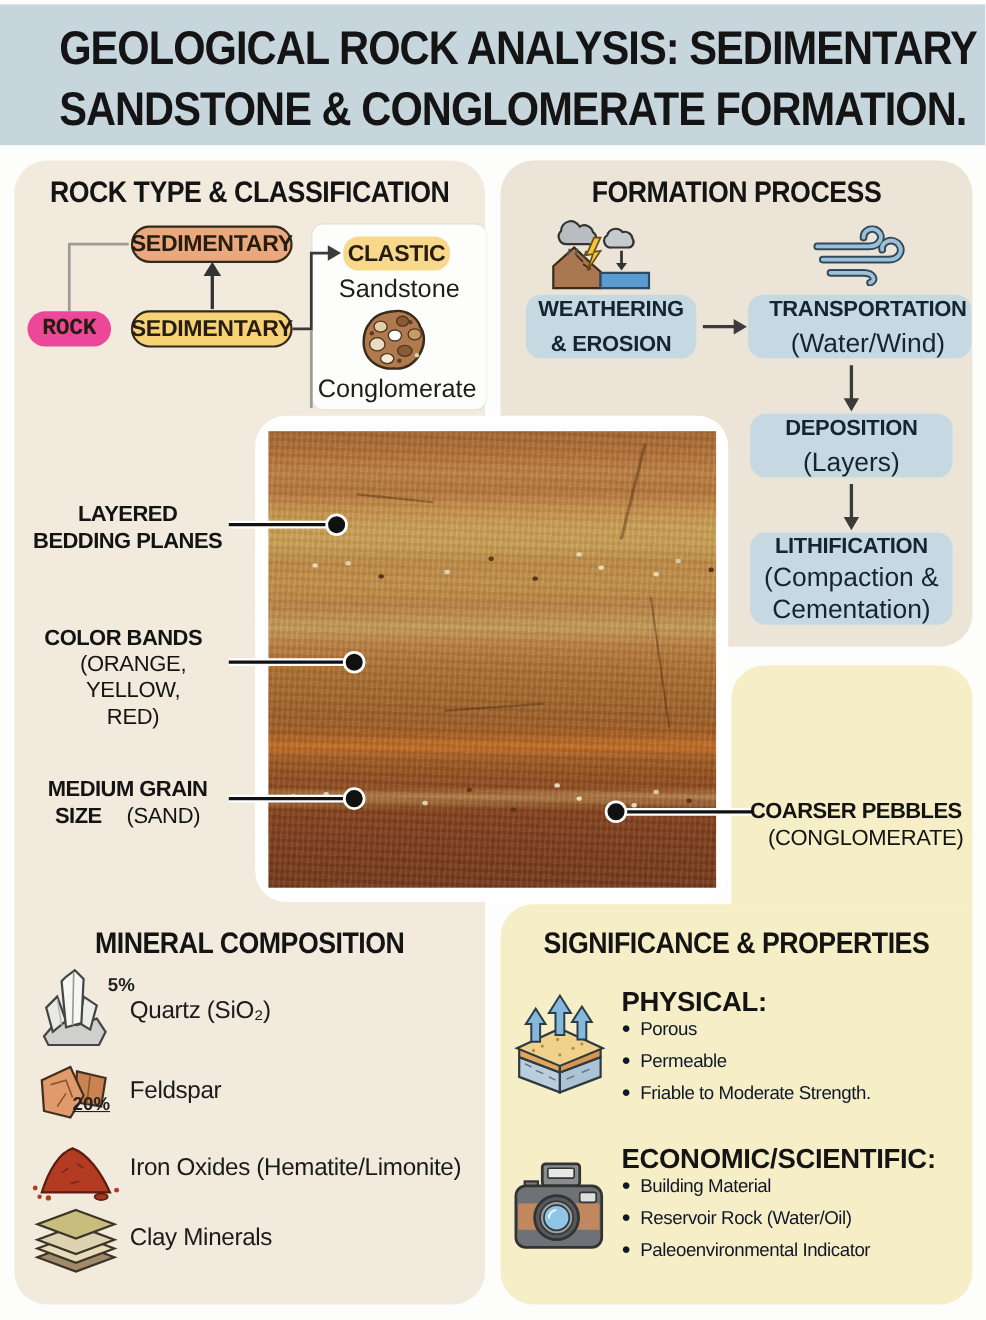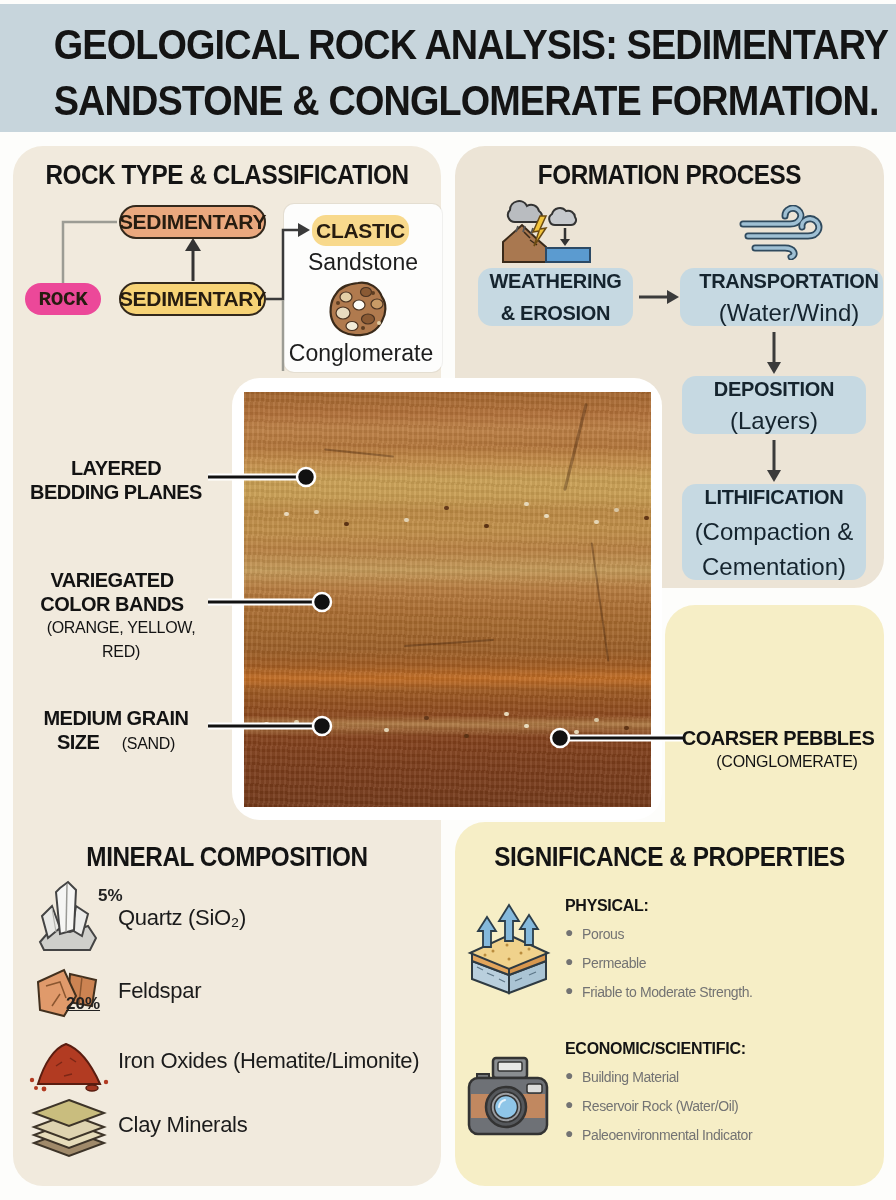--- a/index.html
+++ b/index.html
@@ -54,29 +54,29 @@
         #b07c46 80%, #84421c 83%, #7c3d1b 90%, #74391a 100%);}
   .crack{position:absolute;background:rgba(58,28,8,0.35);border-radius:2px;}
   .specks{position:absolute;width:5px;height:4px;border-radius:2px;background:#e8d9bd;
     box-shadow:120px 6px #e2d2b4, 260px 2px #e8dcc0, 330px -4px #d8c6a4, 60px 10px #5a3214,
                200px 12px #5a3214, 310px 8px #e5d6b6, 30px -2px #e0ceab, 160px -6px #63381a,
                240px -10px #e6d8ba, 360px 4px #5f3415;}
 
   
   .callout{position:absolute;text-align:center;line-height:24px;color:#131313;}
   .callout .b{font-weight:800;font-size:20px;letter-spacing:-0.5px;}
-  .callout .r{font-weight:400;font-size:16px;letter-spacing:-0.3px;margin-left:18px;}
+  .callout .r{font-weight:400;font-size:20px;letter-spacing:-0.3px;margin-left:18px;}
 
   
   .min-label{position:absolute;font-size:22px;letter-spacing:-0.3px;color:#1b1b1b;white-space:nowrap;}
   .pct{position:absolute;font-size:17px;font-weight:800;color:#222;}
 
   
-  .sig-title{position:absolute;font-size:16px;font-weight:800;letter-spacing:-0.3px;color:#141414;}
-  .bullet{position:absolute;font-size:14px;letter-spacing:-0.4px;color:#737373;white-space:nowrap;}
+  .sig-title{position:absolute;font-size:25px;font-weight:800;letter-spacing:-0.3px;color:#141414;}
+  .bullet{position:absolute;font-size:17px;letter-spacing:-0.4px;color:#0f172a;white-space:nowrap;}
   .bullet::before{content:"●";font-size:14px;margin-right:9px;position:relative;top:-2px;}
 
   svg{display:block;}
   .overlay{left:0;top:0;pointer-events:none;}
 </style>
 </head>
 <body>
 
 <div id="canvas">
 
@@ -166,21 +166,21 @@
     <div class="b">&amp; EROSION</div>
   </div>
   <div class="procbox" style="left:680px;top:268px;width:188px;height:58px;padding-left:15px;">
     <div class="b">TRANSPORTATION</div>
     <div class="r">(Water/Wind)</div>
   </div>
   <div class="procbox" style="left:682px;top:376px;width:184px;height:58px;">
     <div class="b">DEPOSITION</div>
     <div class="r">(Layers)</div>
   </div>
-  <div class="procbox" style="left:682px;top:484px;width:184px;height:96px;">
+  <div class="procbox" style="left:682px;top:484px;width:184px;height:84px;">
     <div class="b">LITHIFICATION</div>
     <div class="r">(Compaction &amp;</div>
     <div class="r">Cementation)</div>
   </div>
 
   <svg class="abs overlay" width="896" height="1200">
     <line x1="639" y1="297" x2="668" y2="297" stroke="#3b3b3b" stroke-width="3"></line>
     <polygon points="667,290 667,304 679,297" fill="#3b3b3b"></polygon>
     <line x1="774" y1="332" x2="774" y2="363" stroke="#3b3b3b" stroke-width="3"></line>
     <polygon points="767,362 781,362 774,374" fill="#3b3b3b"></polygon>
@@ -219,21 +219,20 @@
       <line x1="560" y1="738" x2="684" y2="738" stroke="#111" stroke-width="3"></line>
       <circle cx="560" cy="738" r="9" fill="#111" stroke="#fff" stroke-width="2.5"></circle>
     </g>
   </svg>
 
   <div class="callout" style="left:26px;top:456px;width:180px;">
     <div class="b">LAYERED</div>
     <div class="b">BEDDING PLANES</div>
   </div>
   <div class="callout" style="left:16px;top:568px;width:192px;">
-    <div class="b">VARIEGATED</div>
     <div class="b">COLOR BANDS</div>
     <div class="r">(ORANGE, YELLOW,</div>
     <div class="r">RED)</div>
   </div>
   <div class="callout" style="left:26px;top:706px;width:180px;">
     <div class="b">MEDIUM GRAIN</div>
     <div><span class="b">SIZE</span>
       <span class="r">(SAND)</span></div>
   </div>
   <div class="callout" style="left:678px;top:726px;width:200px;">

